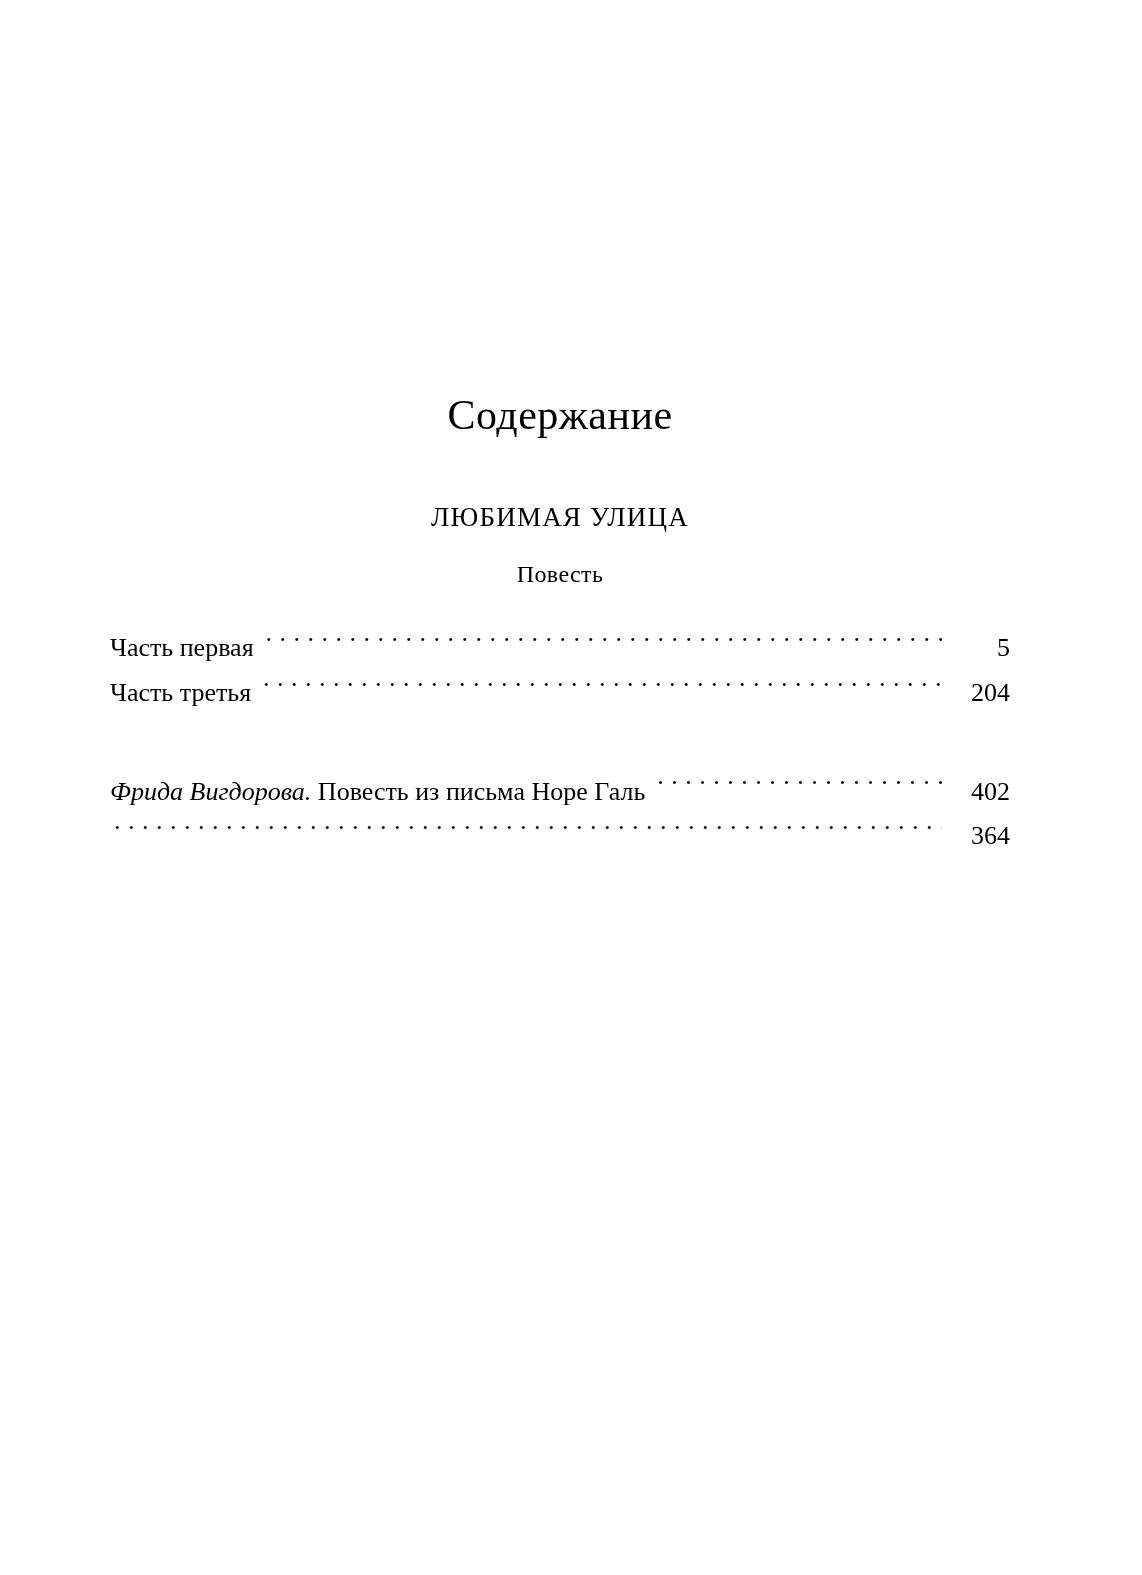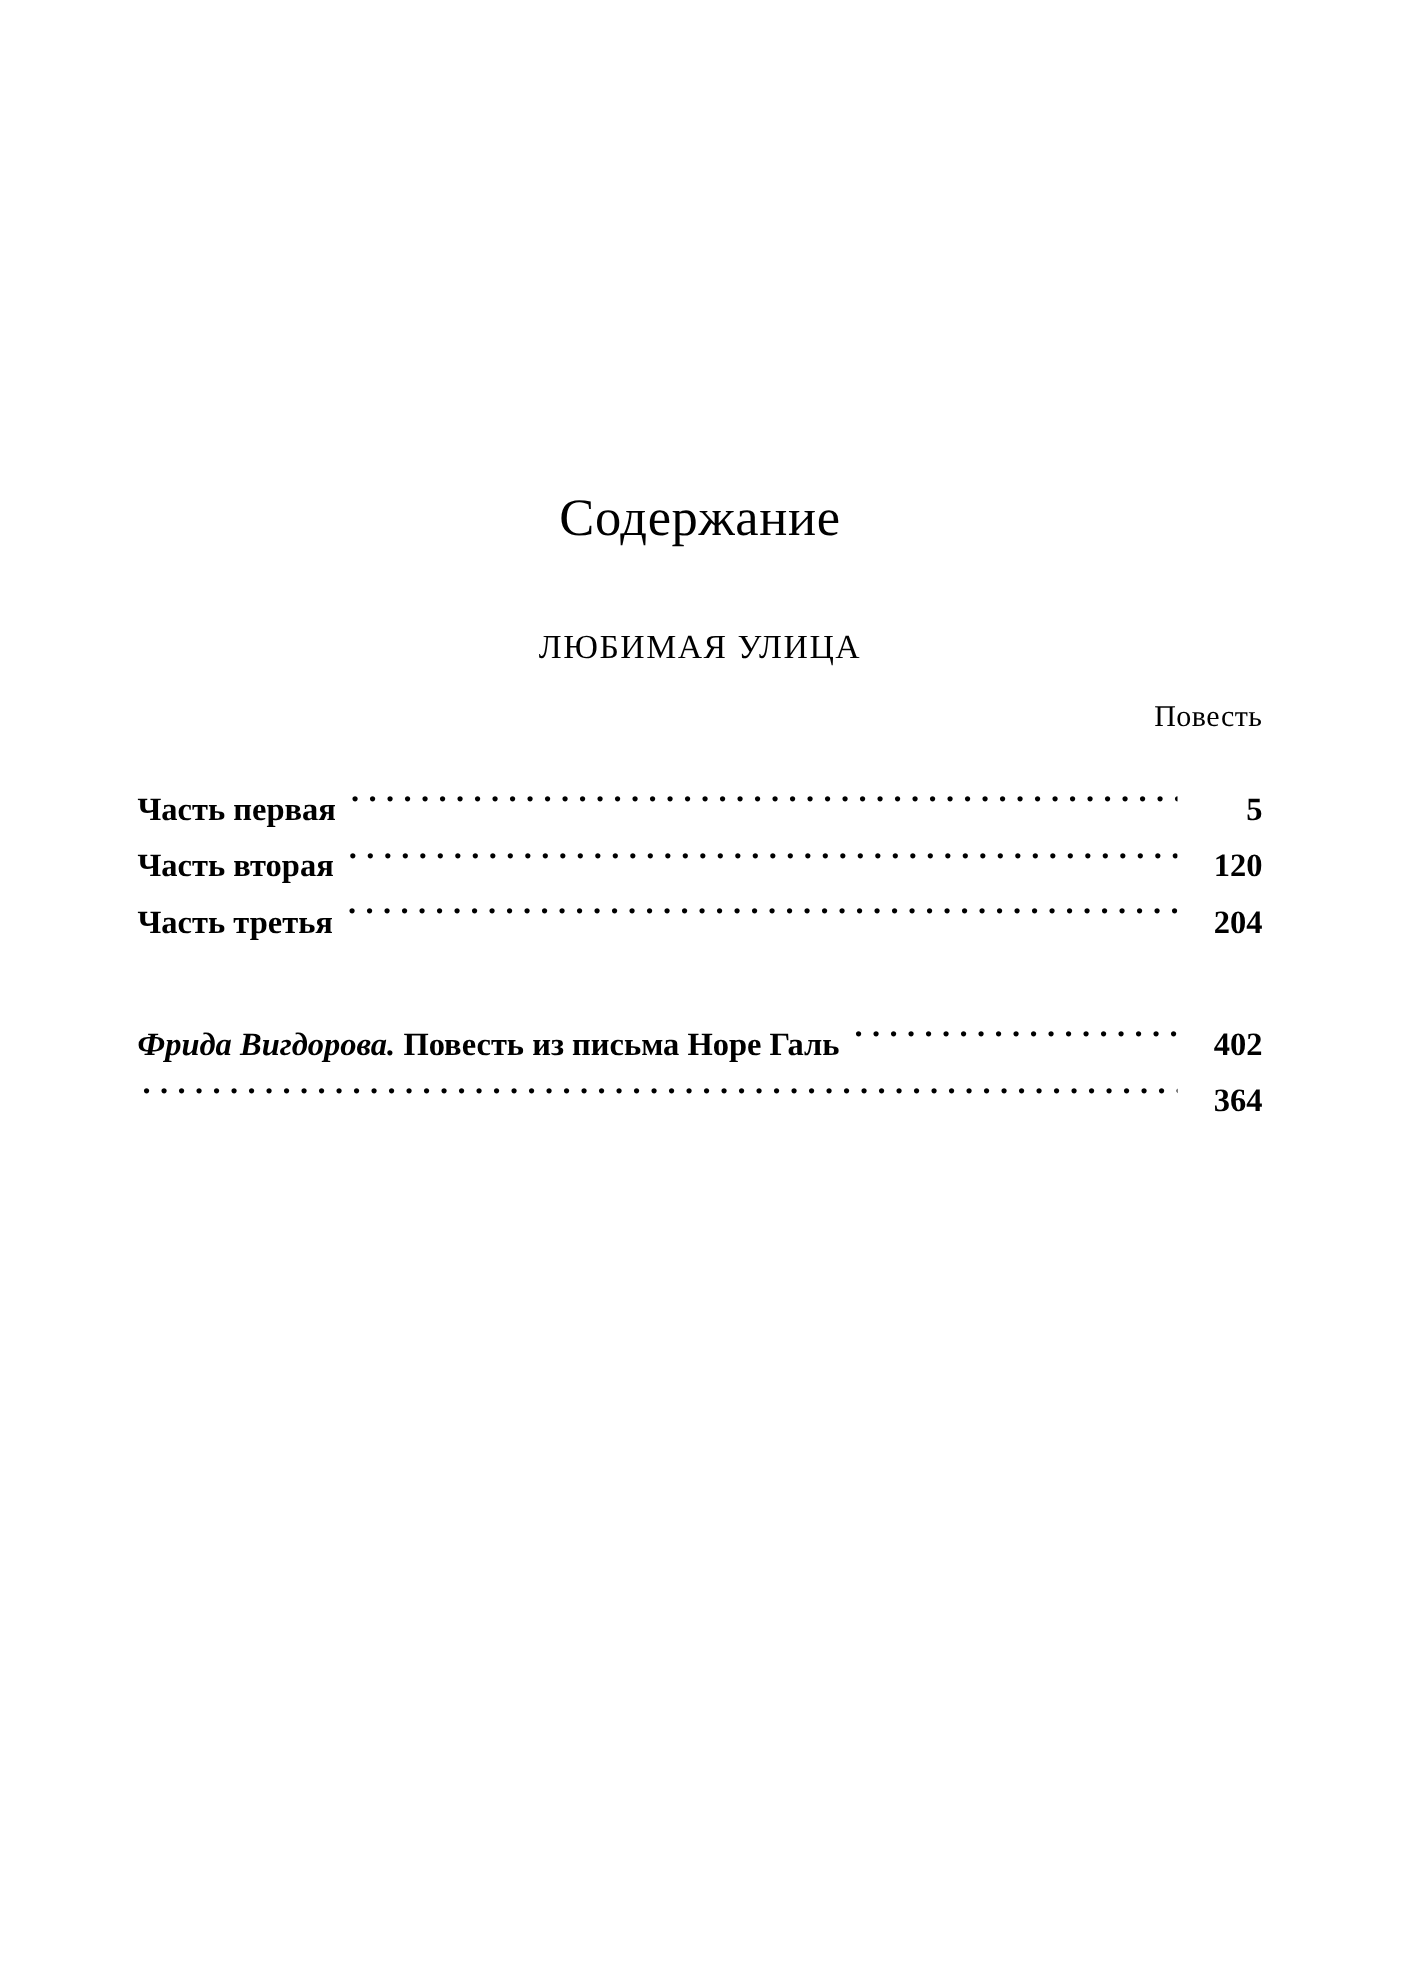--- a/index.html
+++ b/index.html
@@ -30,38 +30,37 @@
     margin-top: 392px;
     line-height: 1.1;
   }
   .work-title {
     text-align: center;
     font-size: 27px;
     letter-spacing: 1.2px;
     margin-top: 64px;
   }
   .work-subtitle {
-    text-align: right;
+    text-align: center;
     font-size: 24px;
     margin-top: 28px;
     letter-spacing: 0.4px;
   }
   .toc-group {
     margin-top: 38px;
   }
   .toc-group.second {
     margin-top: 54px;
   }
   .toc-row {
     display: flex;
     align-items: baseline;
     font-size: 26px;
     line-height: 1.72;
     white-space: nowrap;
-    font-weight: bold;
   }
   .toc-label {
     flex: 0 0 auto;
     padding-right: 8px;
   }
   .toc-label .author {
     font-style: italic;
     text-align: center;
   }
   .toc-leader {
@@ -101,25 +100,20 @@
     <div class="work-subtitle">Повесть</div>
 
     <div class="toc-group">
 
       <div class="toc-row">
         <span class="toc-label">Часть первая</span>
         <span class="toc-leader"></span>
         <span class="toc-page">5</span>
       </div>
 
-      <div class="toc-row">
-        <span class="toc-label">Часть вторая</span>
-        <span class="toc-leader"></span>
-        <span class="toc-page">120</span>
-      </div>
 
       <div class="toc-row">
         <span class="toc-label">Часть третья</span>
         <span class="toc-leader"></span>
         <span class="toc-page">204</span>
       </div>
 
     </div>
 
     <div class="toc-group second">

